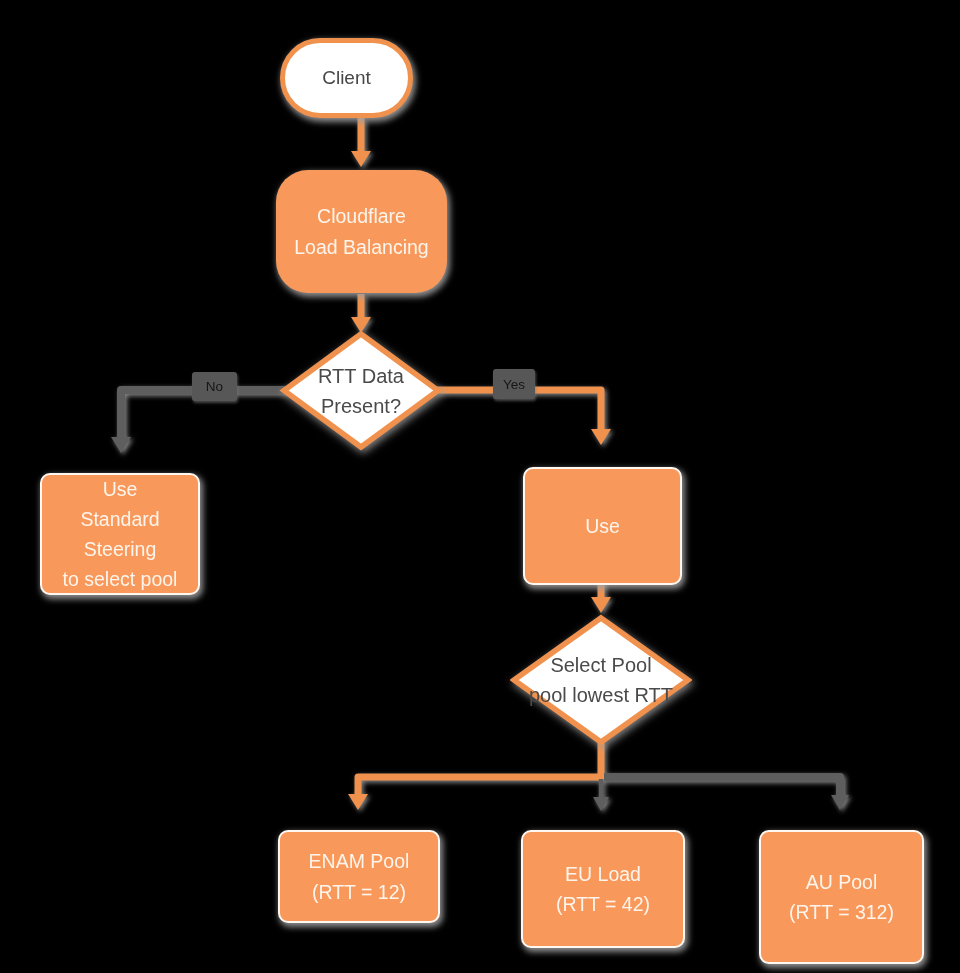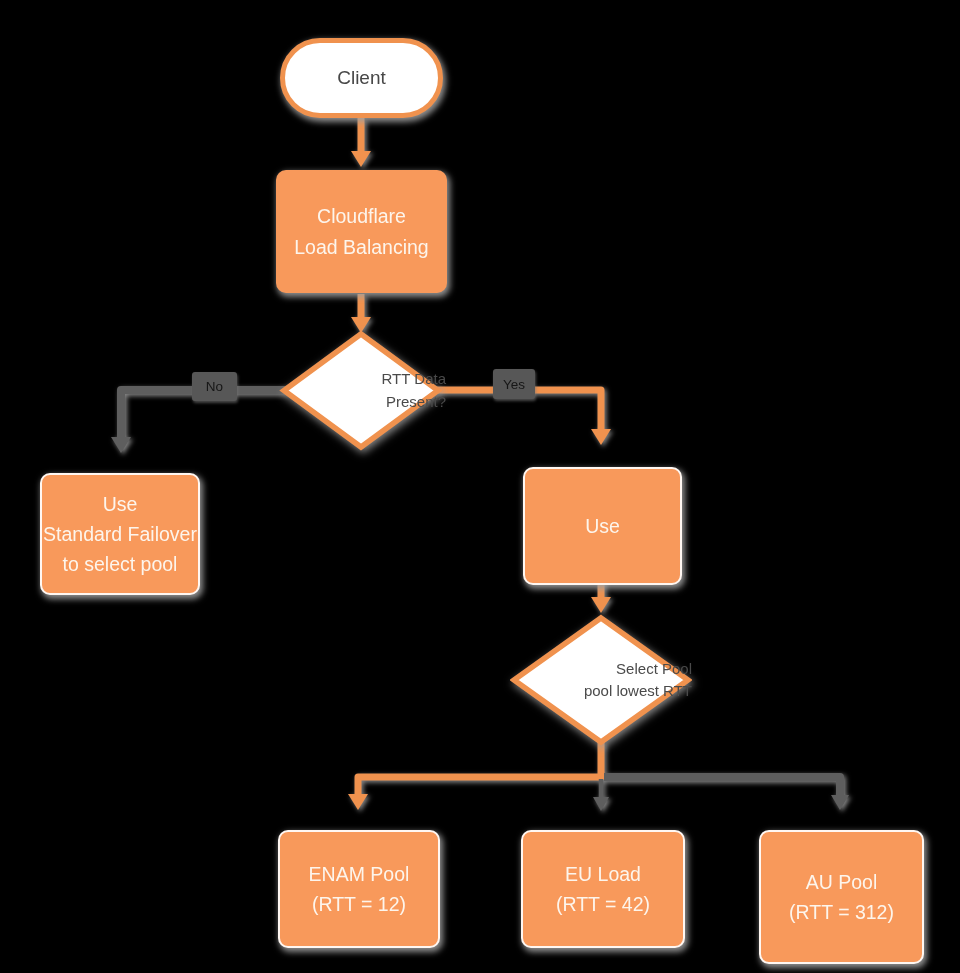--- a/index.html
+++ b/index.html
@@ -31,22 +31,22 @@
   .rect{
     background:var(--node-fill);border-radius:10px;color:var(--light-text);
     font-size:19.5px;line-height:1.55;box-shadow:2px 3px 6px 1px rgba(158,158,158,0.9);
   }
   .rect.bordered{border:2.5px solid rgba(255,255,255,0.92);margin-top:18px;}
   .diamond-wrap{position:absolute;z-index:2;}
   .diamond-svg{position:absolute;left:0;top:0;
     filter:drop-shadow(2px 3px 4px rgba(158,158,158,0.85));}
   .diamond-poly{fill:var(--white-fill);stroke:var(--node-stroke);stroke-width:5.5;}
   .diamond-text{position:absolute;inset:0;display:flex;flex-direction:column;
-    justify-content:center;align-items:flex-end;text-align:center;color:var(--dark-text);
-    font-size:15px;line-height:1.5;}
+    justify-content:center;align-items:center;text-align:center;color:var(--dark-text);
+    font-size:20px;line-height:1.5;}
   
   .edge-label{position:absolute;z-index:3;background:var(--edge-label-bg);border-radius:3px;
     color:var(--edge-label-text);font-size:13.5px;font-weight:normal;display:flex;
     align-items:center;justify-content:center;box-shadow:1px 2px 3px rgba(120,120,120,0.6);}
   .bold{font-weight:normal;}
 </style>
 </head>
 <body>
 
 <div class="canvas">
@@ -71,25 +71,25 @@
     <path class="edge edge-orange" d="M601 741 L601 777 L358 777 L358 796"></path>
     <polygon class="arrow-orange" points="358,810 348,794 368,794"></polygon>
 
     <path class="edge edge-gray" d="M604 777 L840 777 L840 796"></path>
     <polygon class="arrow-gray" points="840,810 831,795 849,795"></polygon>
 
     <path class="edge edge-gray-thin" d="M601 779 L601 799"></path>
     <polygon class="arrow-gray" points="601,811 593,797 609,797"></polygon>
   </svg>
 
-  <div class="node pill" style="left:280px;top:38px;width:163px;height:80px;">
+  <div class="node pill" style="left:280px;top:38px;width:133px;height:80px;">
     <div>Client</div>
   </div>
 
-  <div class="node rect" style="left:276px;top:170px;width:171px;height:123px;">
+  <div class="node rect" style="left:276px;top:170px;width:171px;height:123px;border-radius:32px;">
     <div>Cloudflare</div>
     <div>Load Balancing</div>
   </div>
 
   <div class="diamond-wrap" style="left:276px;top:328px;width:170px;height:125px;">
     <svg class="diamond-svg" width="170" height="125" viewBox="0 0 170 125">
       <polygon class="diamond-poly" points="85,6 162,62.5 85,119 8,62.5"></polygon>
     </svg>
     <div class="diamond-text">
       <div>RTT Data</div>
@@ -99,39 +99,39 @@
 
   <div class="edge-label" style="left:192px;top:372px;width:45px;height:29px;">
     <span>No</span>
   </div>
   <div class="edge-label" style="left:493px;top:369px;width:42px;height:30px;">
     <span>Yes</span>
   </div>
 
   <div class="node rect bordered" style="left:40px;top:455px;width:160px;height:122px;">
     <div>Use</div>
-    <div>Standard Failover</div>
+    <div>Standard Steering</div>
     <div>to select pool</div>
   </div>
 
   <div class="node rect bordered" style="left:523px;top:449px;width:159px;height:118px;">
     <div>Use</div>
   </div>
 
   <div class="diamond-wrap" style="left:510px;top:614px;width:182px;height:132px;">
     <svg class="diamond-svg" width="182" height="132" viewBox="0 0 182 132">
       <polygon class="diamond-poly" points="91,4 178,66 91,128 4,66"></polygon>
     </svg>
     <div class="diamond-text">
       <div>Select Pool</div>
       <div>pool lowest RTT</div>
     </div>
   </div>
 
-  <div class="node rect bordered" style="left:278px;top:812px;width:162px;height:118px;">
+  <div class="node rect bordered" style="left:278px;top:812px;width:162px;height:93px;">
     <div>ENAM Pool</div>
     <div>
       <span>(</span><span class="bold">RTT = 12</span><span>)</span>
     </div>
   </div>
 
   <div class="node rect bordered" style="left:521px;top:812px;width:164px;height:118px;">
     <div>EU Load</div>
     <div>(RTT = 42)</div>
   </div>

